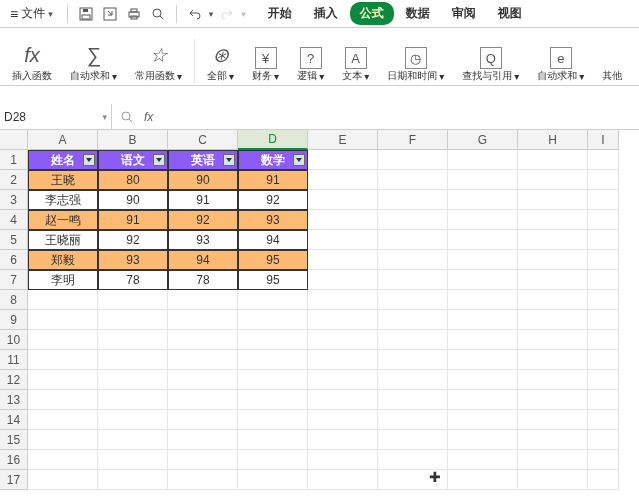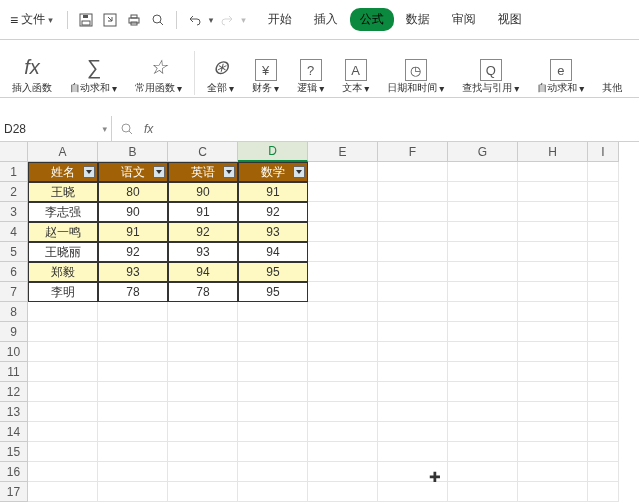--- a/index.html
+++ b/index.html
@@ -1,28 +1,28 @@
 <!DOCTYPE html>
 <html><head>
 <meta charset="utf-8">
 <style>
 * { box-sizing: border-box; margin: 0; padding: 0; }
 body { font-family: "Microsoft YaHei", Arial, sans-serif; font-size: 12px; color: #333; background: #fff; overflow: hidden; }
 
 
-.menubar { display: flex; align-items: center; height: 40px; border-bottom: 1px solid #d0d0d0; padding: 0 4px; gap: 4px; }
+.menubar { display: flex; align-items: center; height: 28px; border-bottom: 1px solid #d0d0d0; padding: 0 4px; gap: 4px; }
 .menubar .file-btn { display: flex; align-items: center; gap: 3px; padding: 2px 6px; }
 .menubar .hamb { display: inline-block; }
 .menubar .hamb::before { content: "≡"; font-size: 14px; }
 .menubar .dd { font-size: 9px; color: #555; }
 .menubar .sep { width: 1px; height: 18px; background: #d0d0d0; margin: 0 4px; }
 .menubar .icon-btn { width: 20px; height: 20px; display: flex; align-items: center; justify-content: center; color: #444; }
 .tabs { display: flex; align-items: center; gap: 2px; margin-left: 8px; }
-.tab { padding: 3px 10px; cursor: pointer; }
-.tab.active { background: #0b8a3f; color: #000000; border-radius: 10px; }
+.tab { padding: 3px 10px; cursor: pointer; font-weight: bold; }
+.tab.active { background: #0b8a3f; color: #fef9c3; border-radius: 10px; }
 
 
 .ribbon { display: flex; align-items: flex-end; border-bottom: 1px solid #d0d0d0; padding: 4px 6px 2px; gap: 6px; height: 58px; }
 .rgroup { display: flex; flex-direction: column; align-items: center; justify-content: flex-end; padding: 0 6px; height: 100%; }
 .rgroup .ricon { font-size: 20px; height: 28px; display: flex; align-items: center; color: #555; font-style: italic; }
 .rgroup .rlabel { font-size: 10px; color: #333; display: flex; align-items: center; gap: 2px; }
 .rsep { width: 1px; height: 44px; background: #e0e0e0; }
 
 
 .namebox-row { display: flex; align-items: center; height: 26px; border-bottom: 1px solid #d0d0d0; }
@@ -35,25 +35,25 @@
 
 
 .grid { display: grid; grid-template-columns: 28px 70px 70px 70px 70px 70px 70px 70px 70px 31px; }
 .corner { background: #f3f3f3; border-right: 1px solid #ccc; border-bottom: 1px solid #ccc; height: 20px; }
 .colh { background: #f3f3f3; border-right: 1px solid #ccc; border-bottom: 1px solid #ccc; height: 20px; display: flex; align-items: center; justify-content: center; color: #555; }
 .colh.sel { background: #e0e8d8; color: #0b8a3f; border-bottom: 2px solid #0b8a3f; }
 .rowh { background: #f3f3f3; border-right: 1px solid #ccc; border-bottom: 1px solid #ccc; height: 20px; display: flex; align-items: center; justify-content: center; color: #555; }
 .cell { border-right: 1px solid #e5e5e5; border-bottom: 1px solid #e5e5e5; height: 20px; display: flex; align-items: center; justify-content: center; position: relative; }
 
 
-.th { background: #a16207; color: #fff; font-weight: normal; border: 1px solid #333; justify-content: center; position: relative; }
+.th { background: #8b5cf6; color: #fff; font-weight: bold; border: 1px solid #333; justify-content: center; position: relative; }
 .th .filter { position: absolute; right: 2px; top: 3px; width: 12px; height: 12px; background: #d8e4ec; border: 1px solid #666; display: flex; align-items: center; justify-content: center; }
 .th .filter::after { content: ""; border-left: 3px solid transparent; border-right: 3px solid transparent; border-top: 4px solid #333; }
 .td { border: 1px solid #333; }
-.td.alt { background: #fef9c3; }
+.td.alt { background: #fdba74; }
 
 .cursor-cross { position: absolute; font-size: 14px; color: #333; pointer-events: none; }
 
 svg { display: block; }
 </style>
 </head>
 <body>
 
 <div class="menubar">
   <div class="file-btn">

